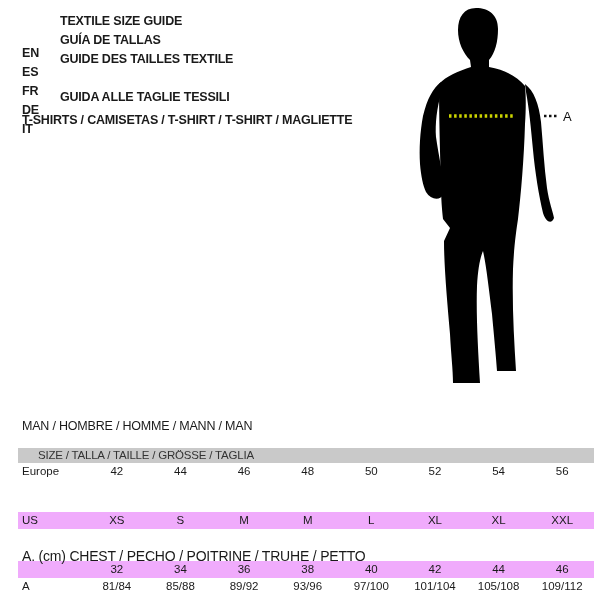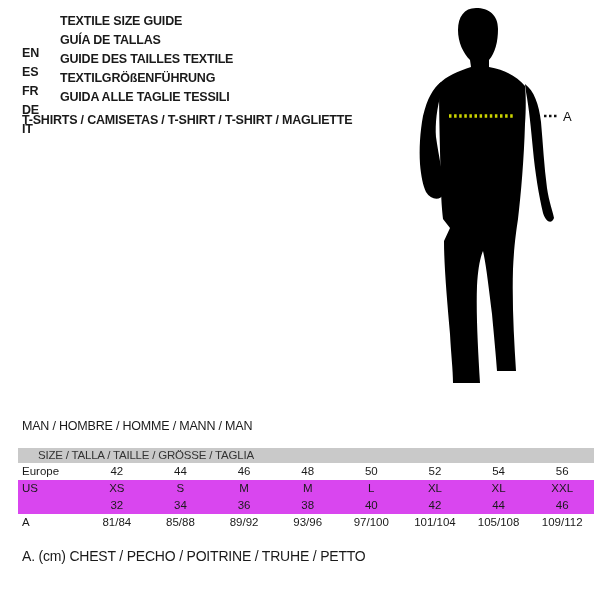--- a/index.html
+++ b/index.html
@@ -14,21 +14,21 @@
   
   .cats{position:absolute;left:22px;top:110px;font-size:12.5px;font-weight:bold;letter-spacing:-0.2px;line-height:21px;}
   
   .figure-wrap{position:absolute;left:413px;top:4px;width:168px;height:386px;}
   
   .section-title{position:absolute;left:22px;top:419px;font-size:12.5px;font-weight:normal;letter-spacing:-0.2px;}
   
   .size-table{position:absolute;left:18px;top:448px;width:576px;font-size:11.5px;}
   .tbl-header{height:15px;line-height:15px;background:#c9c9c9;color:#333;padding-left:20px;letter-spacing:-0.2px;}
   .tbl-row{display:flex;height:17px;line-height:17px;}
-  .tbl-row.alt{background:#d946ef;}
+  .tbl-row.alt{background:#f0abfc;margin-top:32px;}
   .tbl-label{width:67px;padding-left:4px;box-sizing:border-box;}
   .tbl-cell{flex:1;text-align:center;}
   
   .footnote{position:absolute;left:22px;top:548px;font-size:14px;font-weight:normal;letter-spacing:-0.2px;}
 </style>
 </head>
 <body>
 
 <div id="canvas">
 
@@ -40,21 +40,20 @@
     <div class="lang-row">
       <span class="lang-code">ES</span>
       <span>GUÍA DE TALLAS</span>
     </div>
     <div class="lang-row">
       <span class="lang-code">FR</span>
       <span>GUIDE DES TAILLES TEXTILE</span>
     </div>
     <div class="lang-row">
       <span class="lang-code">DE</span>
-      <span>TEXTILGRÖßENFÜHRUNG</span>
     </div>
     <div class="lang-row">
       <span class="lang-code">IT</span>
       <span>GUIDA ALLE TAGLIE TESSILI</span>
     </div>
   </div>
 
   <div class="cats">
     <div>T-SHIRTS / CAMISETAS / T-SHIRT / T-SHIRT / MAGLIETTE</div>
   </div>

